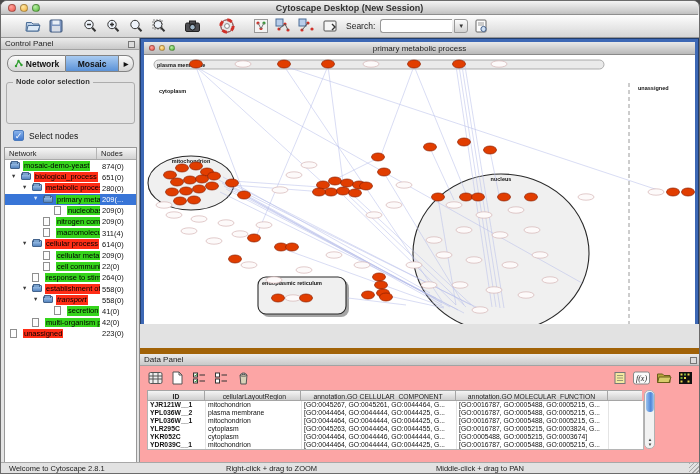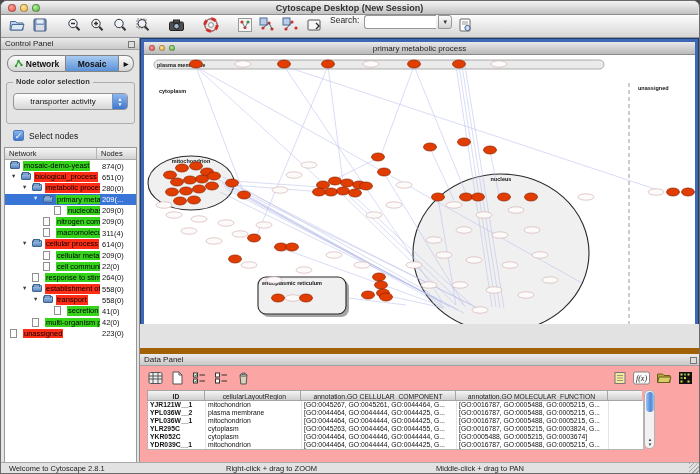--- a/index.html
+++ b/index.html
@@ -9,21 +9,21 @@
 
 #titlebar{position:absolute;left:0;top:0;right:1px;height:14px;background:linear-gradient(#f4f4f4,#cfcfcf 75%,#c0c0c0);border-bottom:1px solid #8e8e8e}
 #titlebar .title{position:absolute;left:0;right:0;top:1.5px;text-align:center;font-size:9px;font-weight:bold;color:#333}
 .lights{position:absolute;left:7px;top:3px;display:flex;gap:4px}
 .light{width:8px;height:8px;border-radius:50%;border:0.5px solid rgba(0,0,0,.3)}
 .l-red{background:radial-gradient(circle at 35% 30%,#ffa39b,#ee5549)}
 .l-yellow{background:radial-gradient(circle at 35% 30%,#ffe8a2,#efad3c)}
 .l-green{background:radial-gradient(circle at 35% 30%,#b9f0a6,#53b635)}
 .mini .light{width:6px;height:6px}
 
-#toolbar{position:absolute;left:0;top:14px;right:0;height:23px;background:linear-gradient(#fdfdfd,#d6d6d6);border-bottom:1px solid #979797;display:flex;align-items:flex-start;padding:0 5px;gap:2px}
+#toolbar{position:absolute;left:0;top:14px;right:0;height:23px;background:linear-gradient(#fdfdfd,#d6d6d6);border-bottom:1px solid #979797;display:flex;align-items:center;padding:0 21px;gap:2px}
 .tbtn{width:21px;height:20px;display:flex;align-items:center;justify-content:center}
 .tsep{width:9px}
 #searchlbl{font-size:8.5px;color:#222;margin:0 3px 0 4px}
 #searchbox{width:72px;height:14px;border:1px solid #989898;border-right:none;border-radius:3px 0 0 3px;font-size:8px;padding:0 3px;background:#fff;font-family:"Liberation Sans",sans-serif}
 #searcharrow{width:14px;height:14px;border:1px solid #989898;border-radius:0 3px 3px 0;background:linear-gradient(#fcfcfc,#d2d2d2);font-size:6px;display:flex;align-items:center;justify-content:center;color:#333}
 
 #cpanel{position:absolute;left:0;top:37px;width:139px;bottom:11px;background:#e4e4e4;border-right:1px solid #8c8c8c}
 .pstrip{height:12px;background:linear-gradient(#ebebeb,#c9c9c9);border-bottom:1px solid #a2a2a2;font-size:8px;color:#222;padding:1px 4px;position:relative}
 .floatico{position:absolute;right:4px;top:2.5px;width:7px;height:7px;border:1px solid #777;background:#ddd}
 #cptabs{position:absolute;left:6px;top:17px;width:127px;height:17px;display:flex}
@@ -246,27 +246,20 @@
           </svg>
         <span>Network</span>
       </div>
       <div class="seg seg-mosaic">
         <span>Mosaic</span>
       </div>
       <div class="seg seg-arrow">▶</div>
     </div>
     <div id="groupbox"></div>
     <div id="grouplegend">Node color selection</div>
-    <div id="dropdown">
-      <span class="ddtext">transporter activity</span>
-      <span class="ddarrows">
-          <span>▲</span>
-          <span>▼</span>
-        </span>
-    </div>
     <div id="selectnodes">
       <div id="checkbox">✓</div>
       <span class="cblabel">Select nodes</span>
     </div>
     <div id="treebox">
       <div id="treehead">
         <div class="th1">Network</div>
         <div class="th2">Nodes</div>
       </div>
       <div id="tree">
@@ -331,21 +324,21 @@
           </div>
           <div class="trow">
             <span class="arr" style="left: 18px;">▾</span>
             <span class="ticon tfolder" style="left: 27px;"></span>
             <span class="tlabel c-red" style="left: 40px; max-width: 55px;">establishment of lo</span>
             <span class="tnodes">558(0)</span>
           </div>
           <div class="trow">
             <span class="arr" style="left: 29px;">▾</span>
             <span class="ticon tfolder" style="left: 38px;"></span>
-            <span class="tlabel c-red" style="left: 51px; max-width: 44px;">transport</span>
+            <span class="tlabel c-red" style="left: 51px; max-width: 44px; font-style: italic;">transport</span>
             <span class="tnodes">558(0)</span>
           </div>
           <div class="trow">
             <span class="ticon tfile" style="left: 49px;"></span>
             <span class="tlabel c-green" style="left: 62px; max-width: 33px;">secretion</span>
             <span class="tnodes">41(0)</span>
           </div>
           <div class="trow">
             <span class="ticon tfile" style="left: 27px;"></span>
             <span class="tlabel c-green" style="left: 40px; max-width: 55px;">multi-organism pro</span>

